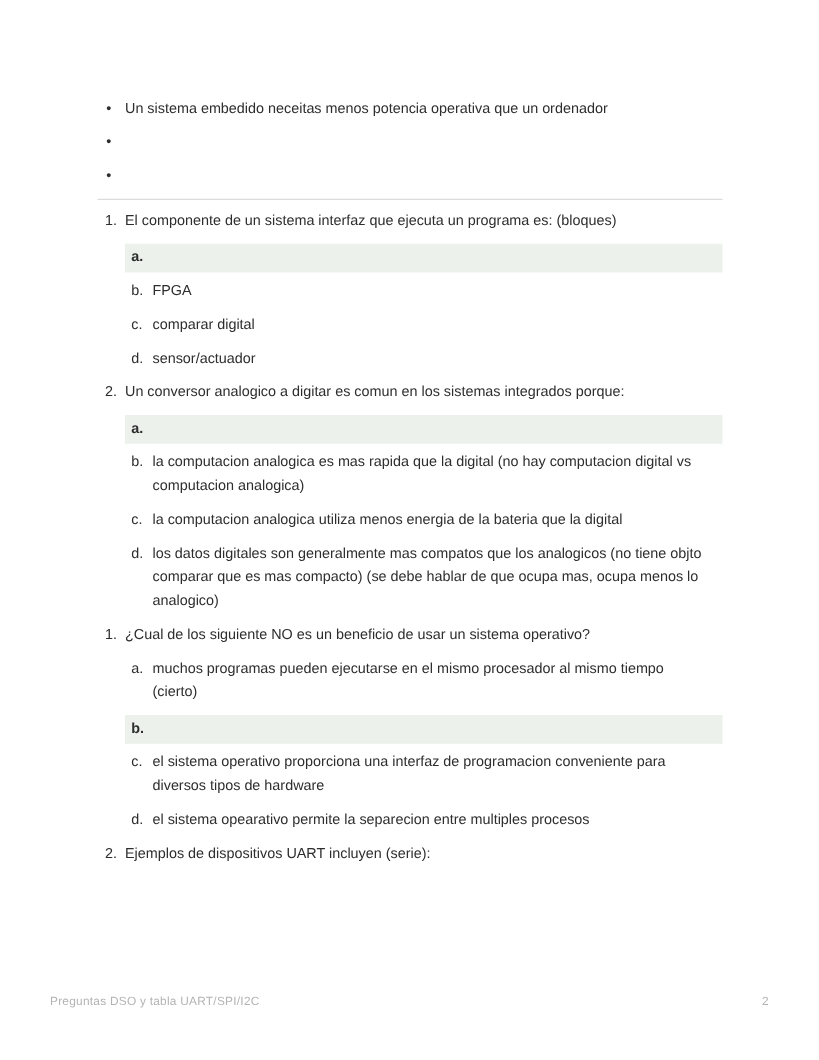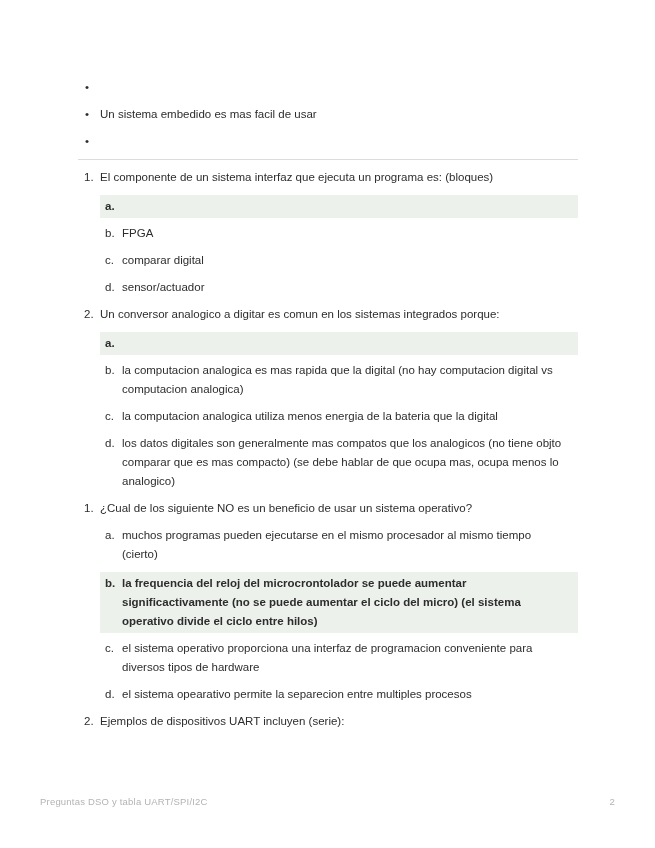--- a/index.html
+++ b/index.html
@@ -42,24 +42,24 @@
   }
 </style>
 </head>
 <body>
 
 <div class="content">
 
   <div>
     <div class="bullet">
       <span class="bullet-dot">•</span>
+      <span>Un sistema embedido neceitas menos potencia operativa que un ordenador</span>
     </div>
     <div class="bullet">
       <span class="bullet-dot">•</span>
-      <span>Un sistema embedido es mas facil de usar</span>
     </div>
     <div class="bullet">
       <span class="bullet-dot">•</span>
     </div>
   </div>
 
   <hr class="divider">
 
   <div>
 
@@ -115,21 +115,20 @@
       <span class="q-num">1.</span>
       <span class="q-text">¿Cual de los siguiente NO es un beneficio de usar un sistema operativo?</span>
     </div>
     <div class="options">
       <div class="option">
         <span class="letter">a.</span>
         <span class="otext">muchos programas pueden ejecutarse en el mismo procesador al mismo tiempo (cierto)</span>
       </div>
       <div class="option hl">
         <span class="letter">b.</span>
-        <span class="otext">la frequencia del reloj del microcrontolador se puede aumentar significactivamente (no se puede aumentar el ciclo del micro) (el sistema operativo divide el ciclo entre hilos)</span>
       </div>
       <div class="option">
         <span class="letter">c.</span>
         <span class="otext">el sistema operativo proporciona una interfaz de programacion conveniente para diversos tipos de hardware</span>
       </div>
       <div class="option">
         <span class="letter">d.</span>
         <span class="otext">el sistema opearativo permite la separecion entre multiples procesos</span>
       </div>
     </div>

